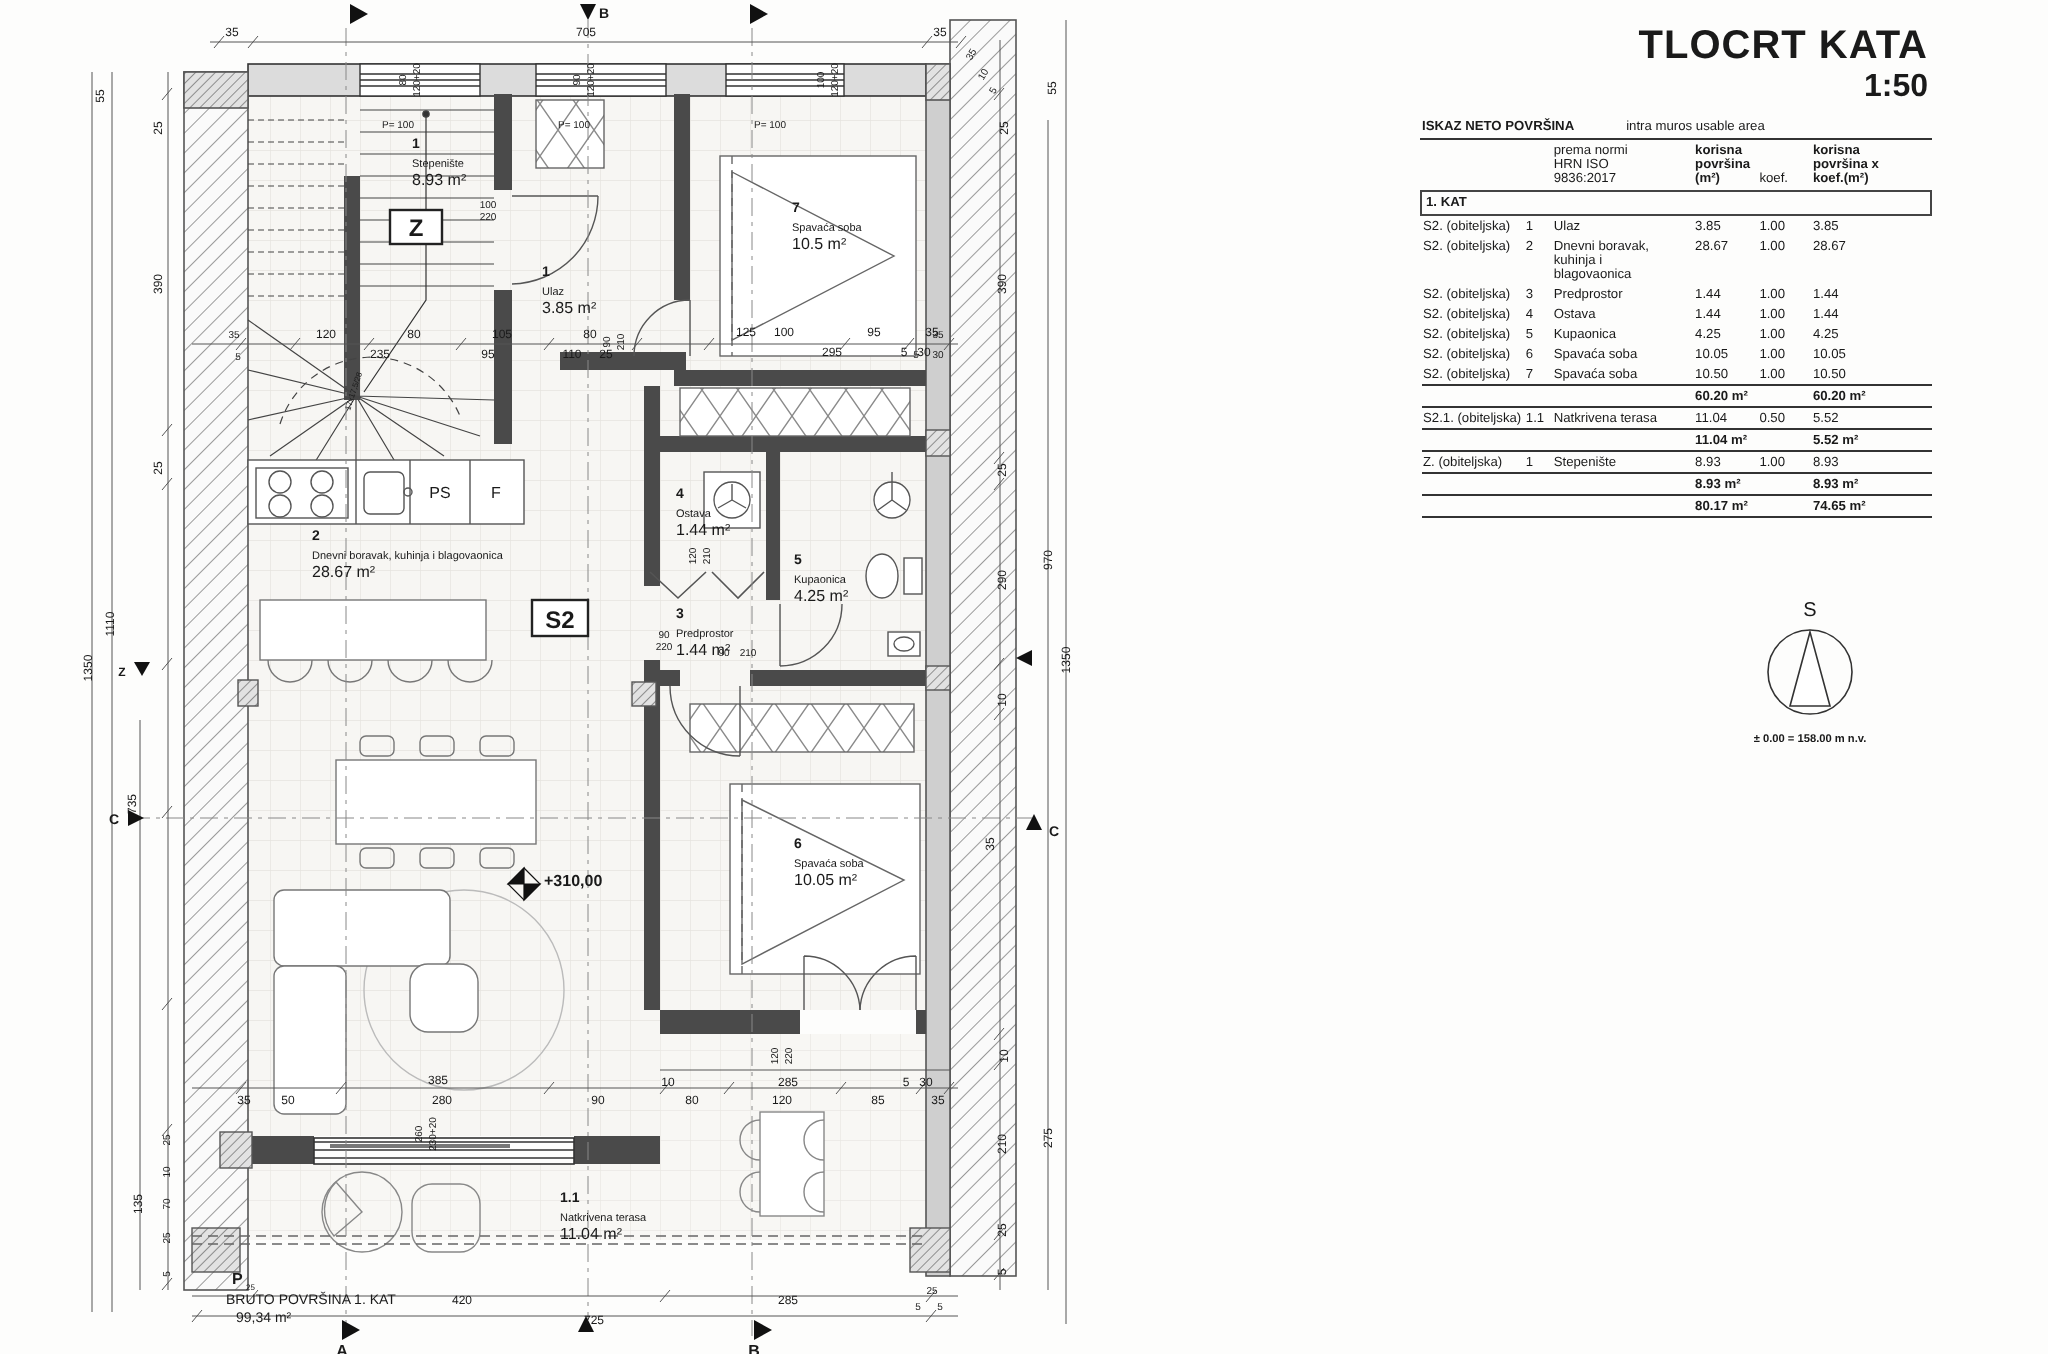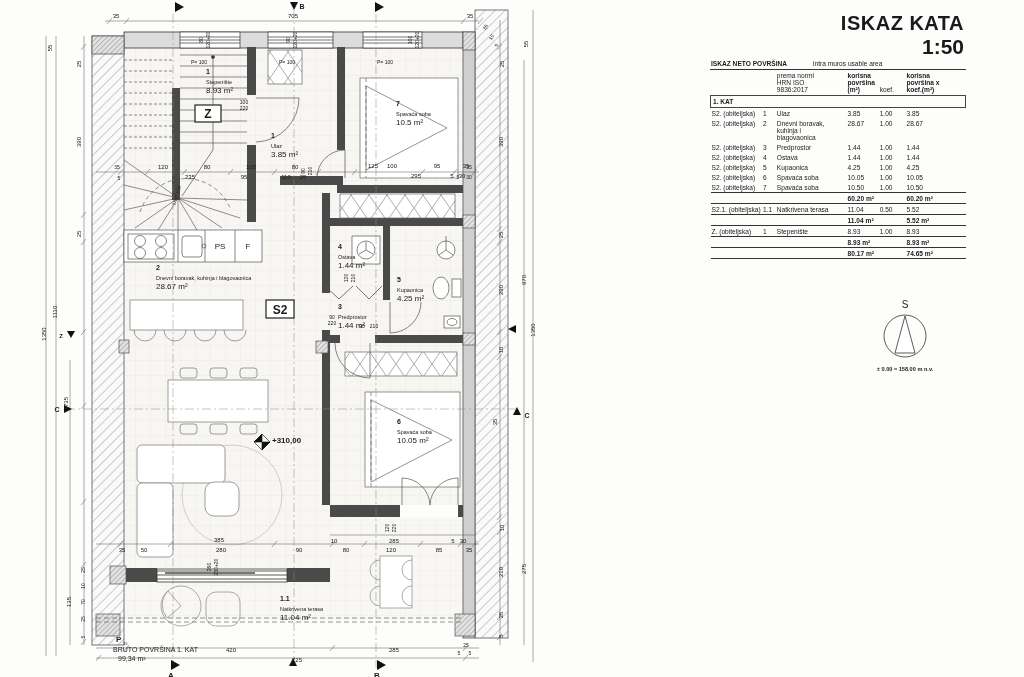--- a/index.html
+++ b/index.html
@@ -5,21 +5,21 @@
   html,body{margin:0;padding:0;}
   body{
     width:1024px;height:677px;position:relative;background:#fdfdfc;
     font-family:"Liberation Sans", sans-serif;color:#1a1a1a;overflow:hidden;
   }
   #plan-wrap{position:absolute;left:0;top:0;width:560px;height:677px;}
   svg text{fill:#1a1a1a;font-family:"Liberation Sans",sans-serif;}
   
   #title-block{position:absolute;top:12px;right:60px;text-align:right;line-height:1.15;}
   #title-main{font-size:20px;font-weight:bold;letter-spacing:.5px;}
-  #title-scale{font-size:21px;font-weight:bold;}
+  #title-scale{font-size:16px;font-weight:bold;}
   
   #area-table-wrap{position:absolute;left:710px;top:58px;width:256px;font-size:6.6px;}
   #table-caption{display:flex;gap:26px;border-bottom:1px solid #333;padding:2px 1px 2px 1px;}
   #table-caption .cap-hr{font-weight:bold;}
   table.areas{border-collapse:collapse;width:100%;table-layout:fixed;}
   table.areas th{font-weight:normal;text-align:left;vertical-align:bottom;white-space:pre-line;padding:2px 1px;}
   table.areas th.bold{font-weight:bold;}
   table.areas td{padding:1.5px 1px;vertical-align:top;white-space:pre-line;overflow:hidden;}
   table.areas .num{text-align:left;}
   tr.kat-bar td{font-weight:bold;border:1px solid #444;padding:2px;}
@@ -381,21 +381,21 @@
       <text x="397" y="424" font-size="7" font-weight="bold" text-anchor="start">6</text>
       <text x="397" y="433.5" font-size="5.5" text-anchor="start">Spavaća soba</text>
       <text x="397" y="442.5" font-size="8" text-anchor="start">10.05 m²</text>
       <text x="280" y="601" font-size="7" font-weight="bold" text-anchor="start">1.1</text>
       <text x="280" y="610.5" font-size="5.5" text-anchor="start">Natkrivena terasa</text>
       <text x="280" y="619.5" font-size="8" text-anchor="start">11.04 m²</text>
     </svg>
 </div>
 
 <div id="title-block">
-  <div id="title-main">ISKAZ KATA</div>
+  <div id="title-main">TLOCRT KATA</div>
   <div id="title-scale">1:50</div>
 </div>
 
 <div id="area-table-wrap">
   <div id="table-caption">
     <span class="cap-hr">ISKAZ NETO POVRŠINA</span>
     <span class="cap-en">intra muros usable area</span>
   </div>
   <table class="areas">
     <colgroup>

